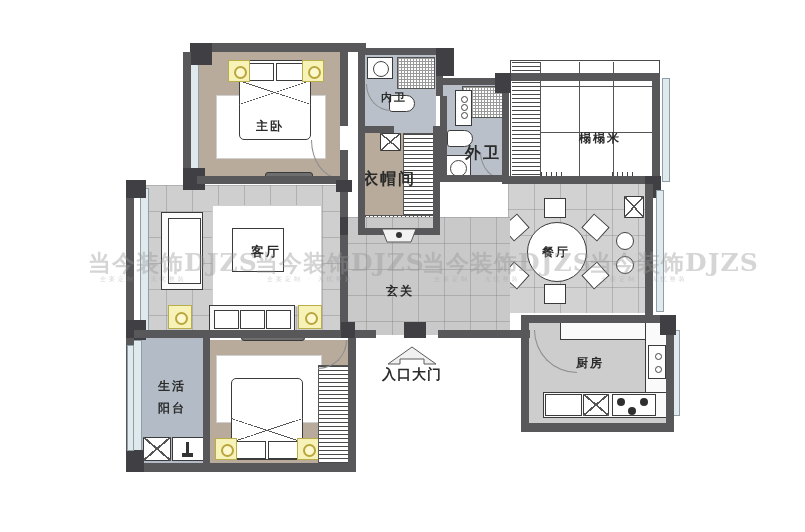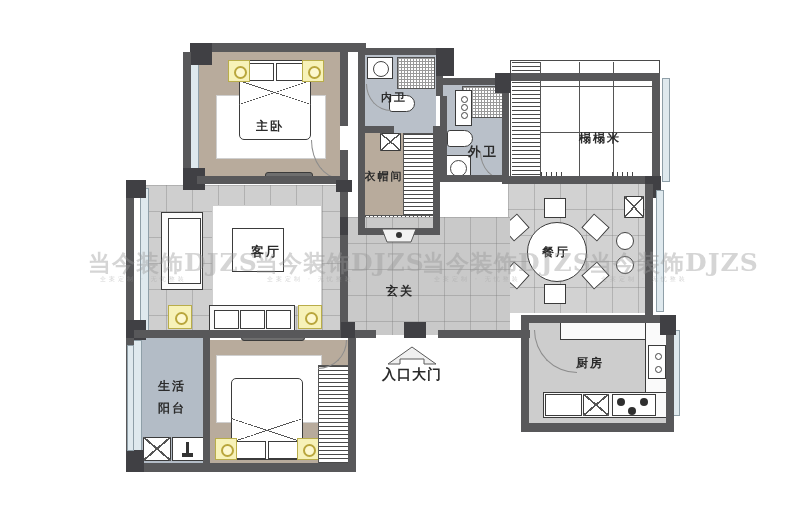--- a/index.html
+++ b/index.html
@@ -115,29 +115,29 @@
   <div class="furn" style="left:389px;top:95px;width:26px;height:17px;border-radius:3px 9px 9px 3px;"></div>
   <div class="lbl" style="left:372px;top:90px;width:44px;font-size:11px;">内卫</div>
   <div class="swing" style="left:366px;top:84px;width:24px;height:26px;"></div>
 
   <div class="rm" style="left:364px;top:133px;width:76px;height:84px;background:#b8ab9c;"></div>
   <div class="hatch-h" style="position:absolute;left:403px;top:133px;width:30px;height:82px;border:1px solid #555;"></div>
   <div class="furn" style="left:380px;top:133px;width:21px;height:18px;"></div>
   <div class="abs" style="left:380px;top:133px;width:21px;height:18px;
        background:linear-gradient(to bottom right,transparent 47%,#555 47%,#555 52%,transparent 52%),
                   linear-gradient(to bottom left,transparent 47%,#555 47%,#555 52%,transparent 52%);"></div>
-  <div class="lbl" style="left:362px;top:169px;width:44px;font-size:11px;">衣帽间</div>
+  <div class="lbl" style="left:362px;top:169px;width:44px;font-size:16px;">衣帽间</div>
   <div class="hatch-v" style="position:absolute;left:364px;top:215px;width:72px;height:17px;border:1px solid #555;"></div>
 
   <div class="rm" style="left:443px;top:85px;width:62px;height:95px;background:#b9c0c9;"></div>
   <div class="tile" style="position:absolute;left:462px;top:86px;width:42px;height:30px;border:1px solid #555;"></div>
   <div class="furn" style="left:447px;top:130px;width:26px;height:17px;border-radius:3px 9px 9px 3px;"></div>
   <div class="furn" style="left:443px;top:155px;width:28px;height:24px;"></div>
   <div class="abs" style="left:450px;top:160px;width:15px;height:15px;border:1px solid #444;border-radius:50%;"></div>
-  <div class="lbl" style="left:461px;top:143px;width:44px;font-size:13px;">外卫</div>
+  <div class="lbl" style="left:461px;top:143px;width:44px;font-size:16px;">外卫</div>
   <div class="swing" style="left:480px;top:152px;width:26px;height:28px;"></div>
 
   <div class="furn" style="left:455px;top:90px;width:17px;height:36px;"></div>
   <div class="abs" style="left:461px;top:96px;width:5px;height:5px;border:1px solid #444;border-radius:50%;"></div>
   <div class="abs" style="left:461px;top:104px;width:5px;height:5px;border:1px solid #444;border-radius:50%;"></div>
   <div class="abs" style="left:461px;top:112px;width:5px;height:5px;border:1px solid #444;border-radius:50%;"></div>
 
   <div class="rm" style="left:510px;top:60px;width:150px;height:122px;background:#ffffff;border:1px solid #4a4a4a;"></div>
   <div class="hatch-h" style="position:absolute;left:512px;top:62px;width:28px;height:117px;border-right:1px solid #555;"></div>
   <div class="abs" style="left:541px;top:62px;width:117px;height:117px;

